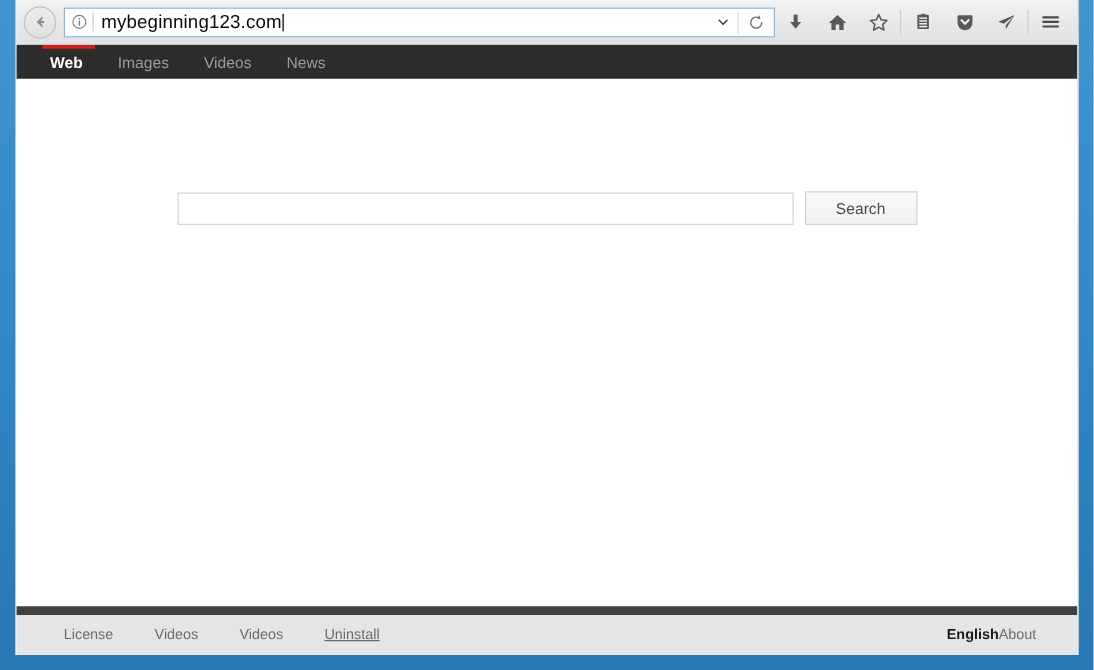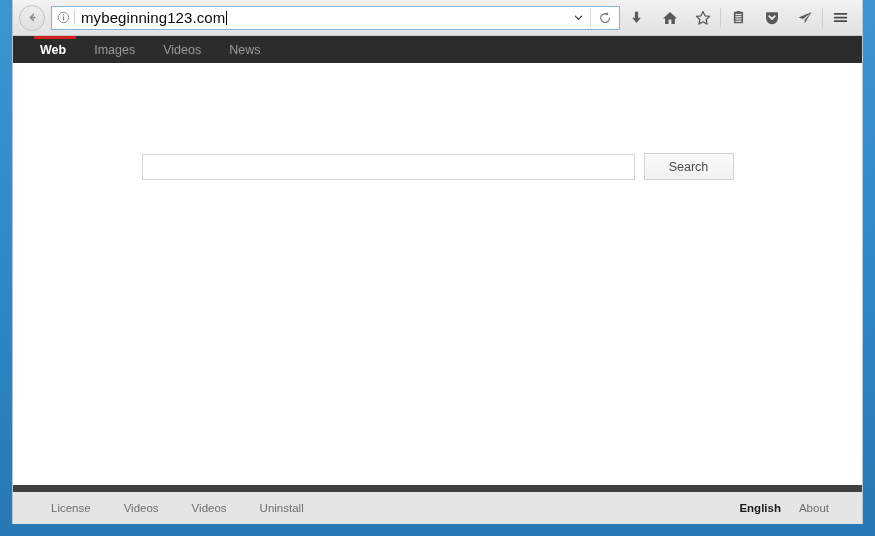--- a/index.html
+++ b/index.html
@@ -233,22 +233,22 @@
   .footer-left, .footer-right {
     display: flex;
     align-items: center;
   }
   .footer-link {
     font-size: 11.5px;
     color: #6d6d6d;
     margin-right: 33px;
     white-space: nowrap;
   }
-  .footer-left .footer-link:last-child { margin-right: 0; }
-  .footer-right .footer-link { margin-right: 0; margin-left: 18px; }
+  .footer-left .footer-link:last-child { margin-right: 0; text-decoration: underline; }
+  .footer-right .footer-link { margin-right: 0; }
   .footer-link.strong { color: #1b1b1b; font-weight: bold; }
 
   
   #watermark {
     position: absolute;
     left: 0;
     right: 0;
     bottom: 2px;
     text-align: center;
     font-size: 19px;

